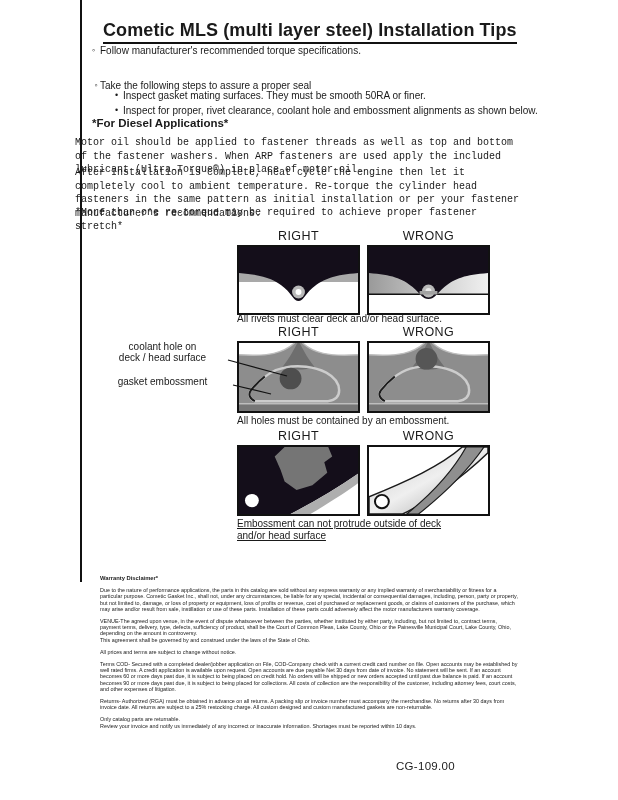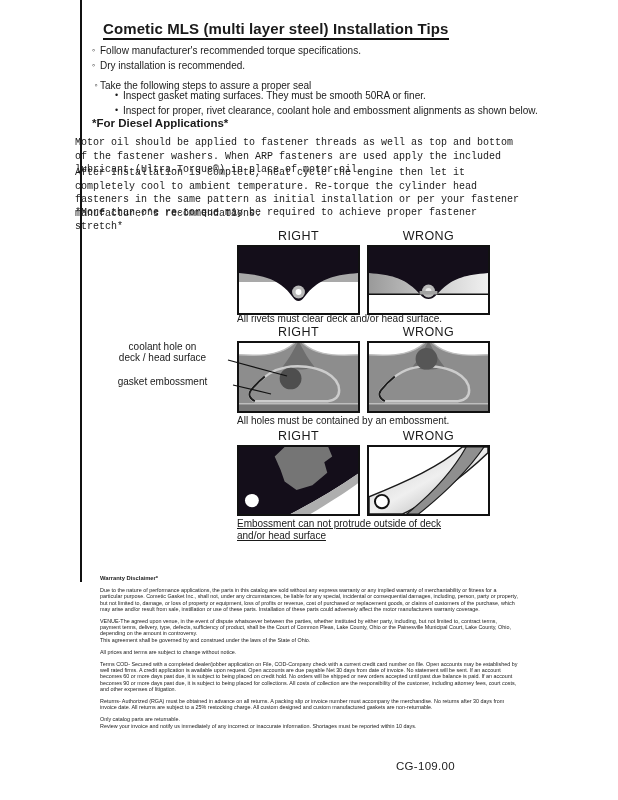--- a/index.html
+++ b/index.html
@@ -2,21 +2,21 @@
 <html><head>
 <meta charset="utf-8">
 <style>
   html,body{margin:0;padding:0;background:#ffffff;}
   #page{
     position:relative;width:618px;height:800px;background:#ffffff;overflow:hidden;
     font-family:"Liberation Sans",sans-serif;color:#1a1a1a;
   }
   .abs{position:absolute;}
   #left-rule{left:80px;top:0;width:2px;height:582px;background:#111;}
-  #doc-title{left:103px;top:20px;font-size:15px;font-weight:bold;border-bottom:2px solid #111;padding-bottom:1px;letter-spacing:0.1px;}
+  #doc-title{left:103px;top:20px;font-size:18px;font-weight:bold;border-bottom:2px solid #111;padding-bottom:1px;letter-spacing:0.1px;}
   .bullet-row{position:absolute;left:92px;font-size:10px;line-height:15px;white-space:nowrap;}
   .bullet-row .mk{display:inline-block;width:8px;font-size:9px;vertical-align:top;}
   .sub{left:115px;}
   #diesel-head{left:92px;top:117px;font-size:11.5px;font-weight:bold;}
   .para{position:absolute;left:75px;width:448px;font-size:10px;line-height:13.5px;font-family:Liberation Mono, monospace;}
   .dlabel{position:absolute;width:123px;text-align:center;font-size:12.5px;font-weight:400;letter-spacing:0.4px;}
   .dbox{position:absolute;width:123px;border:2px solid #111;box-sizing:border-box;background:#fff;}
   .dbox svg{display:block;width:100%;height:100%;}
   .caption{position:absolute;left:237px;font-size:10px;line-height:12px;}
   .sidelabel{position:absolute;left:95px;width:135px;text-align:center;font-size:10px;line-height:11px;}
@@ -30,23 +30,20 @@
 <body>
 
 <div id="page">
 
   <div id="left-rule" class="abs"></div>
 
   <div id="doc-title" class="abs">Cometic MLS (multi layer steel) Installation Tips</div>
 
   <div class="bullet-row" style="top:43px;">
     <span class="mk">◦</span><span>Follow manufacturer's recommended torque specifications.</span>
-  </div>
-  <div class="bullet-row" style="top:58px;">
-    <span class="mk">◦</span><span>Dry installation is recommended.</span>
   </div>
   <div class="bullet-row" style="top:78px;text-align:center;">
     <span class="mk">◦</span><span>Take the following steps to assure a proper seal</span>
   </div>
   <div class="bullet-row sub" style="top:88px;">
     <span class="mk">•</span><span>Inspect gasket mating surfaces.  They must be smooth 50RA or finer.</span>
   </div>
   <div class="bullet-row sub" style="top:103px;">
     <span class="mk">•</span><span>Inspect for proper, rivet clearance, coolant hole and embossment alignments as shown below.</span>
   </div>

